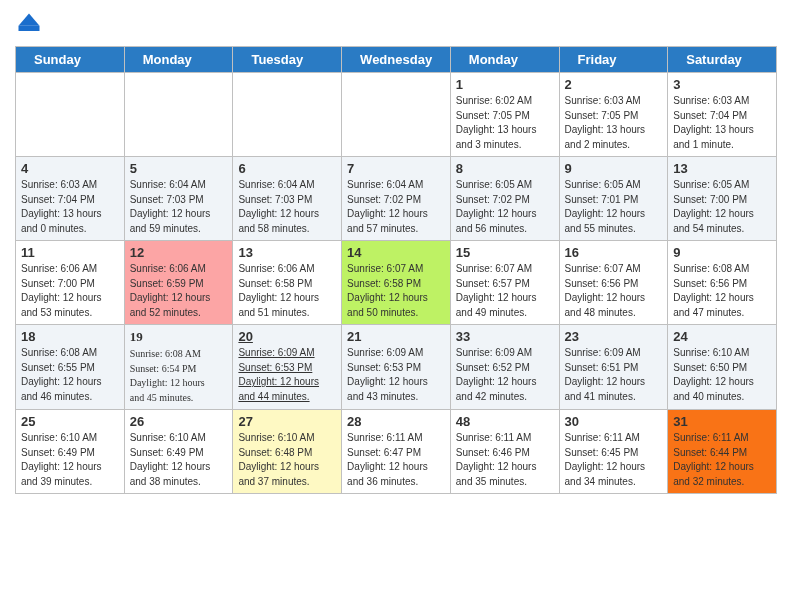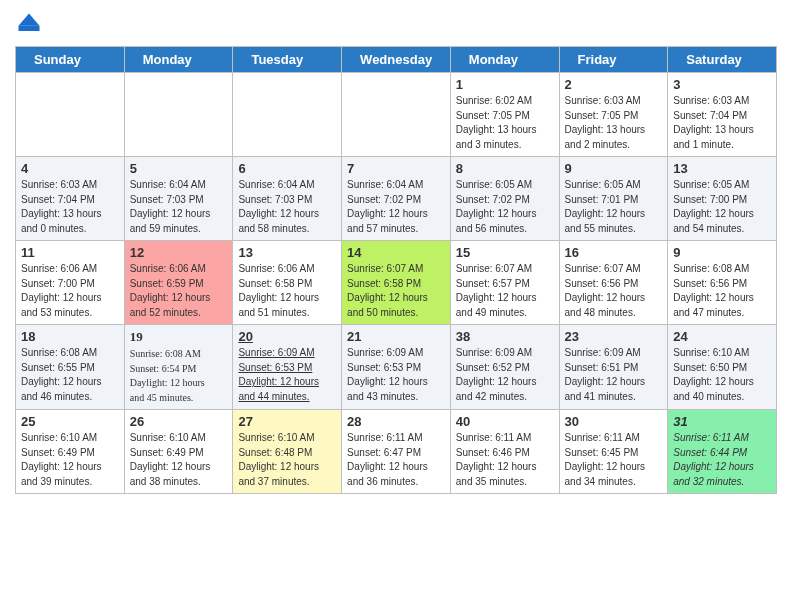--- a/index.html
+++ b/index.html
@@ -273,21 +273,21 @@
 and 44 minutes.</div>
         </td>
         <td style="background: rgb(240, 244, 248); margin-left: 28px;">
           <span class="day-num">21</span>
           <div class="day-info" style="white-space: pre-line;">Sunrise: 6:09 AM
 Sunset: 6:53 PM
 Daylight: 12 hours
 and 43 minutes.</div>
         </td>
         <td style="background: rgb(240, 244, 248);">
-          <span class="day-num">38</span>
+          <span class="day-num">33</span>
           <div class="day-info" style="white-space: pre-line;">Sunrise: 6:09 AM
 Sunset: 6:52 PM
 Daylight: 12 hours
 and 42 minutes.</div>
         </td>
         <td style="background: rgb(240, 244, 248); margin-top: 22px;">
           <span class="day-num">23</span>
           <div class="day-info" style="white-space: pre-line;">Sunrise: 6:09 AM
 Sunset: 6:51 PM
 Daylight: 12 hours
@@ -324,34 +324,34 @@
 and 37 minutes.</div>
         </td>
         <td style="background: rgb(255, 255, 255);">
           <span class="day-num">28</span>
           <div class="day-info" style="white-space: pre-line;">Sunrise: 6:11 AM
 Sunset: 6:47 PM
 Daylight: 12 hours
 and 36 minutes.</div>
         </td>
         <td style="background: rgb(255, 255, 255);">
-          <span class="day-num">40</span>
+          <span class="day-num">48</span>
           <div class="day-info" style="white-space: pre-line;">Sunrise: 6:11 AM
 Sunset: 6:46 PM
 Daylight: 12 hours
 and 35 minutes.</div>
         </td>
         <td style="background: rgb(255, 255, 255);">
           <span class="day-num">30</span>
           <div class="day-info" style="white-space: pre-line;">Sunrise: 6:11 AM
 Sunset: 6:45 PM
 Daylight: 12 hours
 and 34 minutes.</div>
         </td>
-        <td style="background: #86efac; font-style: italic;">
+        <td style="background: #f97316;">
           <span class="day-num">31</span>
           <div class="day-info" style="white-space: pre-line;">Sunrise: 6:11 AM
 Sunset: 6:44 PM
 Daylight: 12 hours
 and 32 minutes.</div>
         </td>
       </tr>
     </tbody>
 </table>
 

